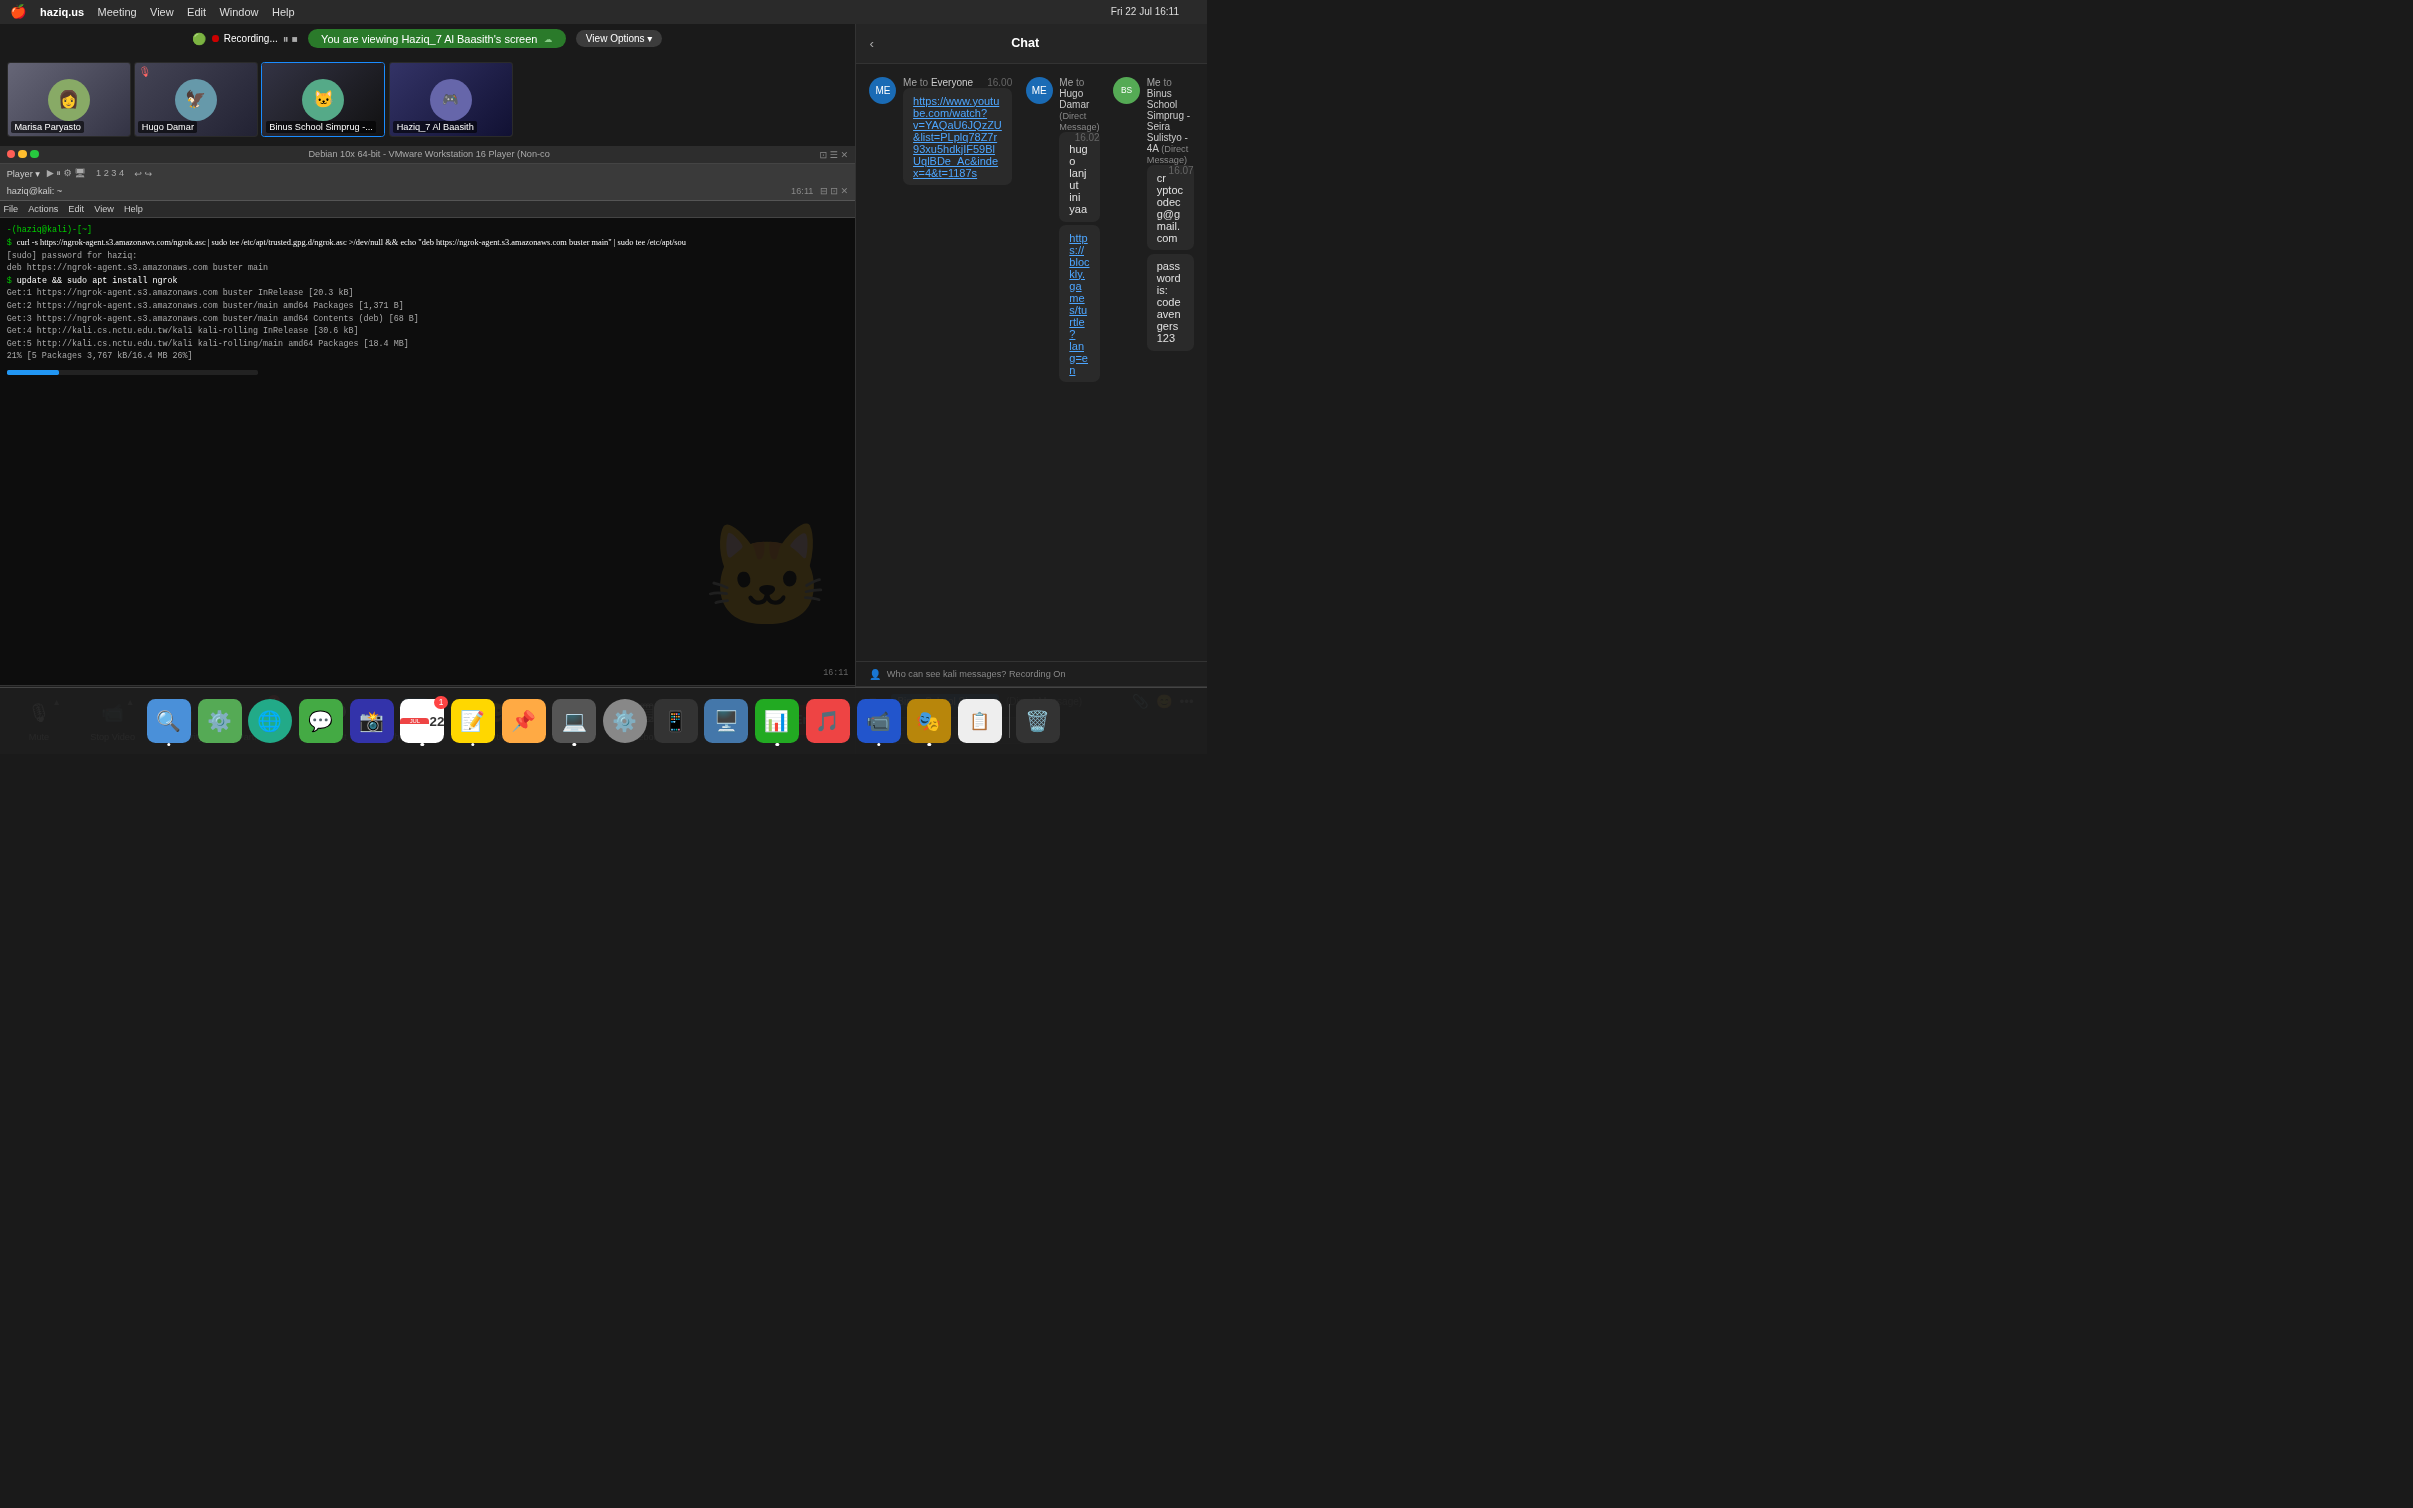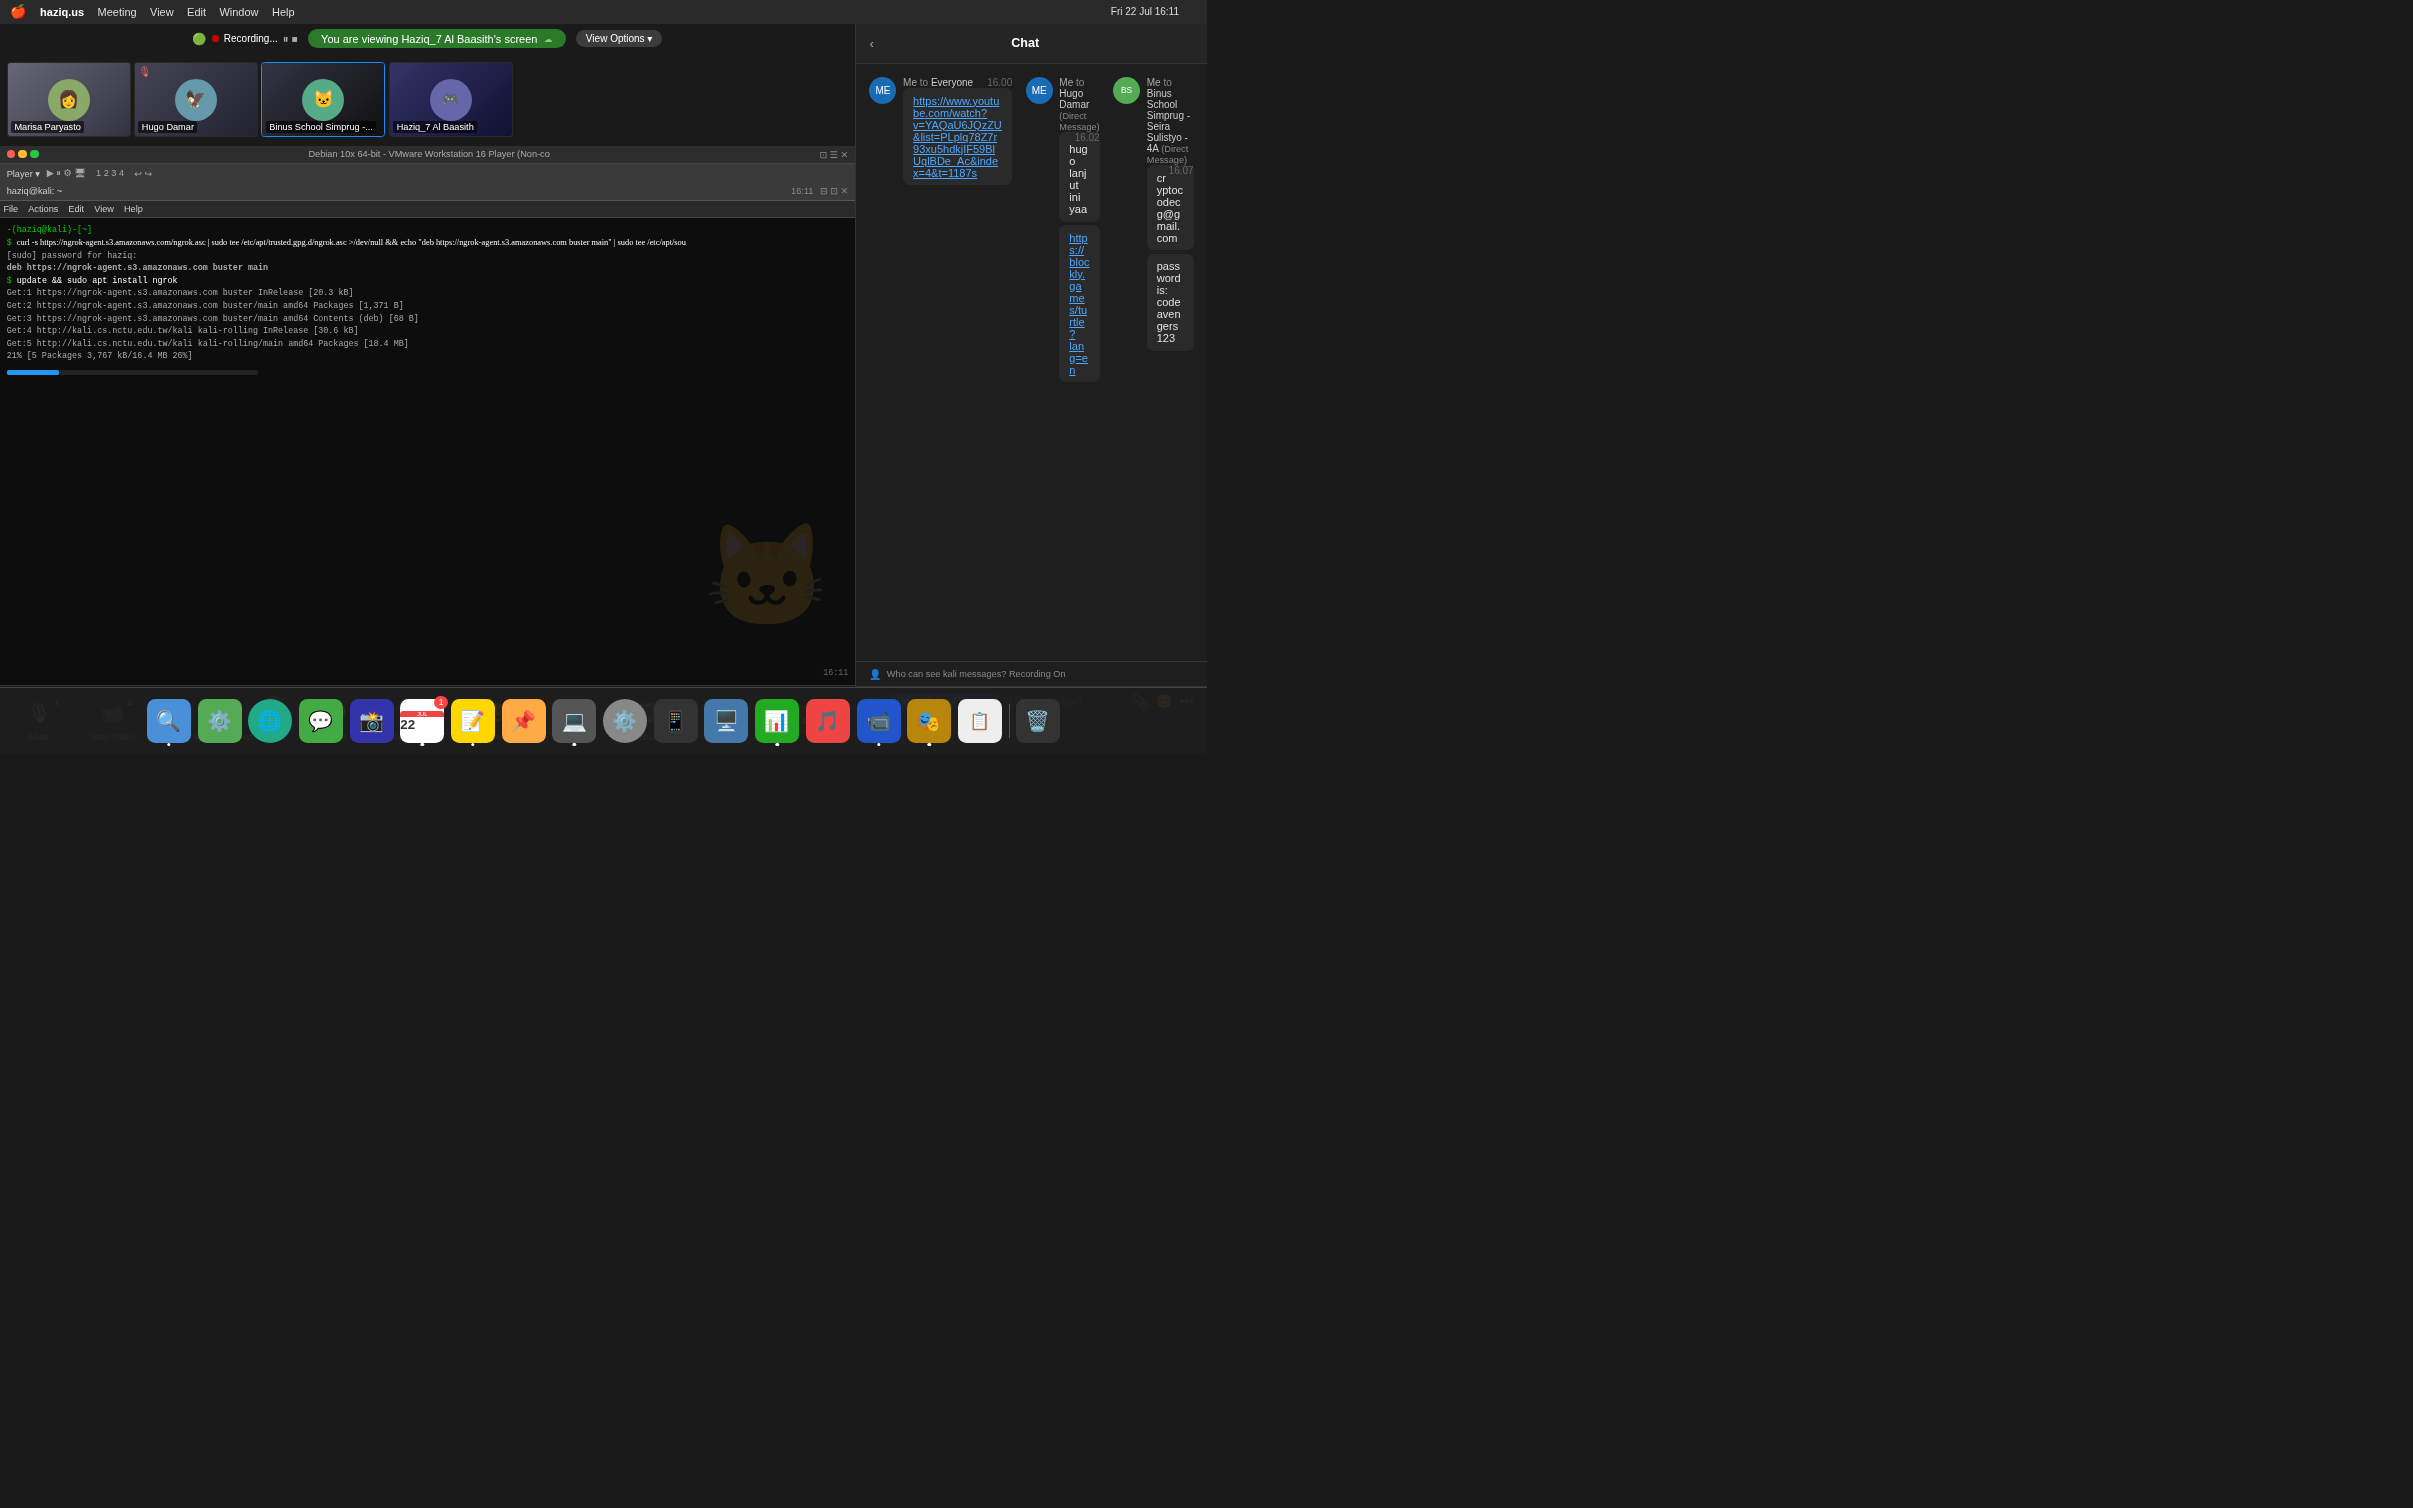--- a/index.html
+++ b/index.html
@@ -494,21 +494,21 @@
         <span style="font-size:9.2px;color:#ccc;">Actions</span>
         <span style="font-size:9.2px;color:#ccc;">Edit</span>
         <span style="font-size:9.2px;color:#ccc;">View</span>
         <span style="font-size:9.2px;color:#ccc;">Help</span>
       </div>
 
       <div class="terminal-body">
         <div class="terminal-line"><span style="color:#00cc00;">-(haziq@kali)-[~]</span></div>
         <div class="terminal-line"><span style="color:#00cc00;">$ </span><span style="color:#fff;font-family:Liberation Serif, serif;">curl -s https://ngrok-agent.s3.amazonaws.com/ngrok.asc | sudo tee /etc/apt/trusted.gpg.d/ngrok.asc &gt;/dev/null &amp;&amp; echo "deb https://ngrok-agent.s3.amazonaws.com buster main" | sudo tee /etc/apt/sou</span></div>
         <div class="terminal-line"><span style="color:#aaa;">[sudo] password for haziq:</span></div>
-        <div class="terminal-line"><span style="color:#aaa;font-weight:bold;">deb https://ngrok-agent.s3.amazonaws.com buster main</span></div>
+        <div class="terminal-line"><span style="color:#aaa;">deb https://ngrok-agent.s3.amazonaws.com buster main</span></div>
         <div class="terminal-line"><span style="color:#00cc00;">$ </span><span style="color:#fff;">update &amp;&amp; sudo apt install ngrok</span></div>
         <div class="terminal-line"><span style="color:#aaa;">Get:1 https://ngrok-agent.s3.amazonaws.com buster InRelease [20.3 kB]</span></div>
         <div class="terminal-line"><span style="color:#aaa;">Get:2 https://ngrok-agent.s3.amazonaws.com buster/main amd64 Packages [1,371 B]</span></div>
         <div class="terminal-line"><span style="color:#aaa;">Get:3 https://ngrok-agent.s3.amazonaws.com buster/main amd64 Contents (deb) [68 B]</span></div>
         <div class="terminal-line"><span style="color:#aaa;">Get:4 http://kali.cs.nctu.edu.tw/kali kali-rolling InRelease [30.6 kB]</span></div>
         <div class="terminal-line"><span style="color:#aaa;">Get:5 http://kali.cs.nctu.edu.tw/kali kali-rolling/main amd64 Packages [18.4 MB]</span></div>
         <div class="terminal-line"><span style="color:#aaa;">21% [5 Packages 3,767 kB/16.4 MB 26%]</span></div>
 
         <div style="margin-top:6.7px;background:#222;height:5px;border-radius:1.7px;width:251px;">
           <div style="background:#2196f3;height:100%;width:21%;border-radius:1.7px;"></div>
@@ -701,21 +701,21 @@
   <div class="dock-item" style="background:#2a8;border-radius:50%;">
     <span>🌐</span>
   </div>
   <div class="dock-item" style="background:#4a4;border-radius:8.4px;">
     <span>💬</span>
   </div>
   <div class="dock-item" style="background:#33a;">
     <span>📸</span>
   </div>
   <div class="dock-item" style="background:#fff;color:#000;">
-    <div style="display:flex;flex-direction:column;justify-content:center;width:100%;height:100%;">
+    <div style="display:flex;flex-direction:row;align-items:center;justify-content:center;width:100%;height:100%;">
       <div style="background:#e44;color:#fff;font-size:5.9px;width:100%;text-align:center;border-radius:3.4px 3.4px 0 0;">JUL</div>
       <div style="font-size:13.4px;font-weight:bold;color:#333;">22</div>
     </div>
     <div class="dock-badge">1</div>
     <div class="dock-dot"></div>
   </div>
   <div class="dock-item" style="background:#ffd700;">
     <span>📝</span>
     <div class="dock-dot"></div>
   </div>

